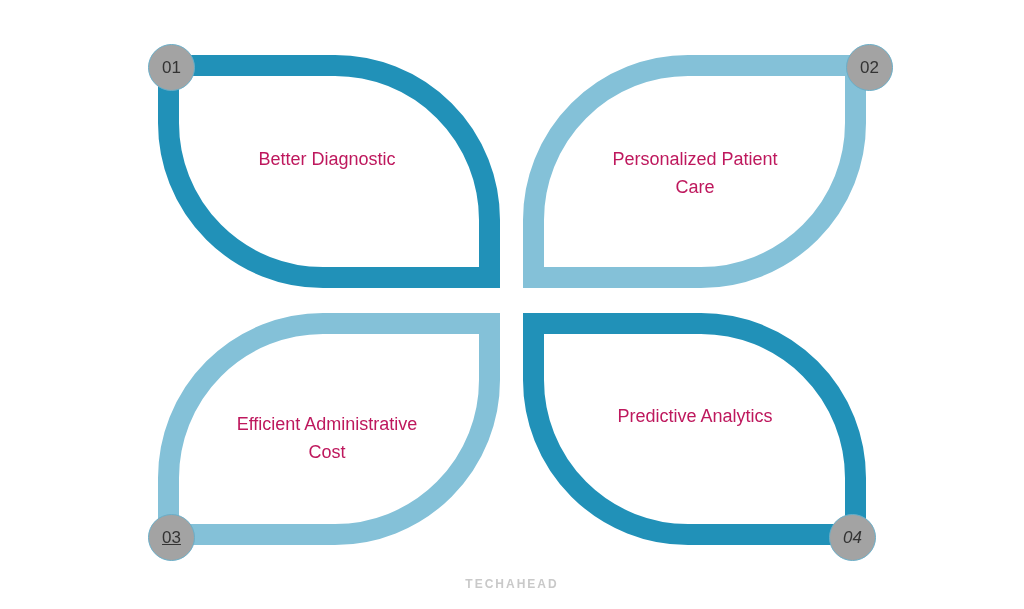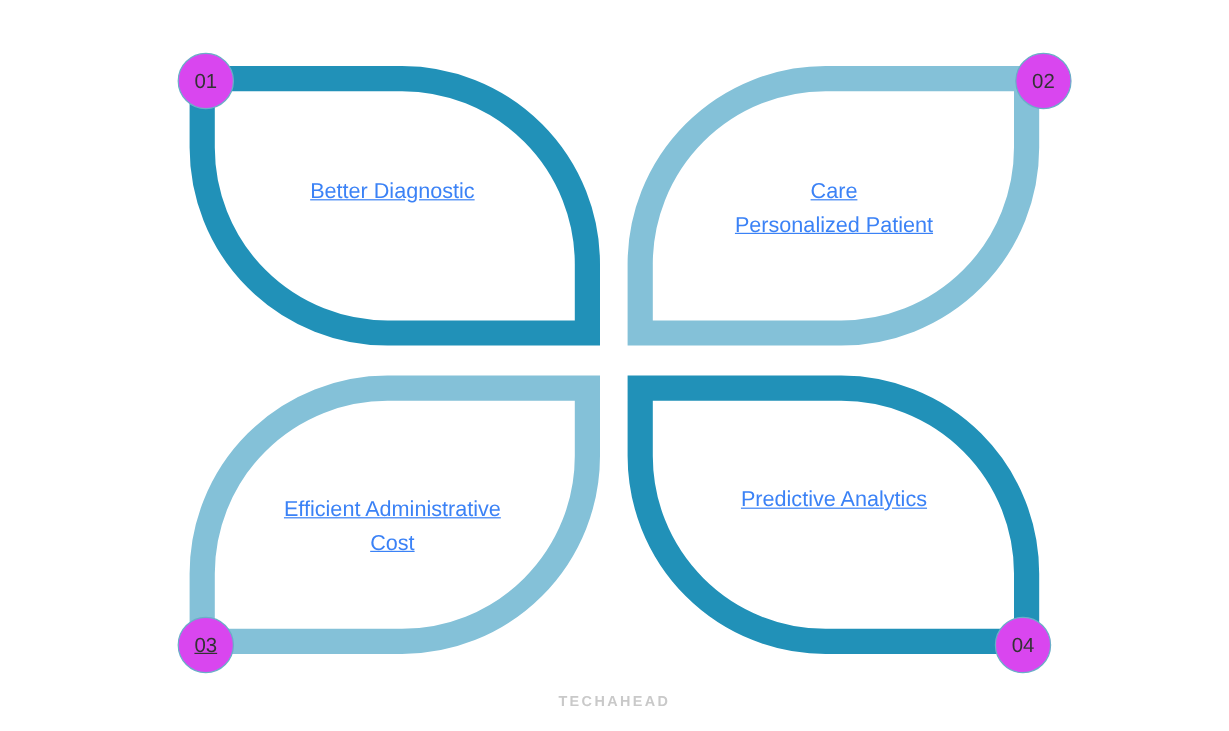--- a/index.html
+++ b/index.html
@@ -7,51 +7,51 @@
          font-family: "Liberation Sans", "DejaVu Sans", sans-serif; }
   .petal { position: absolute; box-sizing: border-box; border-style: solid; border-width: 21px; }
   .p1 { left: 158px; top: 55px; width: 342px; height: 233px;
         border-radius: 0 165px 0 165px; }
   .p2 { left: 523px; top: 55px; width: 343px; height: 233px;
         border-radius: 165px 0 165px 0; }
   .p3 { left: 158px; top: 313px; width: 342px; height: 232px;
         border-radius: 165px 0 165px 0; }
   .p4 { left: 523px; top: 313px; width: 343px; height: 232px;
         border-radius: 0 165px 0 165px; }
-  .label { position: absolute; width: 260px; text-align: center; color: #3b82f6;
-           font-size: 18px; line-height: 28px; text-decoration: underline; }
+  .label { position: absolute; width: 260px; text-align: center; color: #be185d;
+           font-size: 18px; line-height: 28px; }
   .l1 { left: 197px; top: 145px; }
   .l2 { left: 565px; top: 145px; }
   .l3 { left: 197px; top: 410px; }
   .l4 { left: 565px; top: 402px; }
   .badge { position: absolute; width: 47px; height: 47px; box-sizing: border-box;
-           border-radius: 50%; background: #d946ef; border: 1.5px solid #6aaec8;
+           border-radius: 50%; background: #a3a3a3; border: 1.5px solid #6aaec8;
            display: flex; align-items: center; justify-content: center;
            font-size: 17px; color: #333333; }
   .b1 { left: 148px; top: 44px; }
   .b2 { left: 846px; top: 44px; }
   .b3 { left: 148px; top: 514px; text-decoration: underline; }
-  .b4 { left: 829px; top: 514px; }
+  .b4 { left: 829px; top: 514px; font-style: italic; }
   .brand { position: absolute; left: 0; width: 1024px; top: 577px; text-align: center;
            font-size: 12px; font-weight: bold; letter-spacing: 2px; color: #c9c9c9; }
 </style>
 </head>
 <body>
 
 <div class="petal p1" style="border-color:#2191b8"></div>
 <div class="petal p2" style="border-color:#84c1d8"></div>
 <div class="petal p3" style="border-color:#84c1d8"></div>
 <div class="petal p4" style="border-color:#2191b8"></div>
 
 <div class="label l1">
   <div>Better Diagnostic</div>
 </div>
 <div class="label l2">
+  <div>Personalized Patient</div>
   <div>Care</div>
-  <div>Personalized Patient</div>
 </div>
 <div class="label l3">
   <div>Efficient Administrative</div>
   <div>Cost</div>
 </div>
 <div class="label l4">
   <div>Predictive Analytics</div>
 </div>
 
 <div class="badge b1">01</div>

